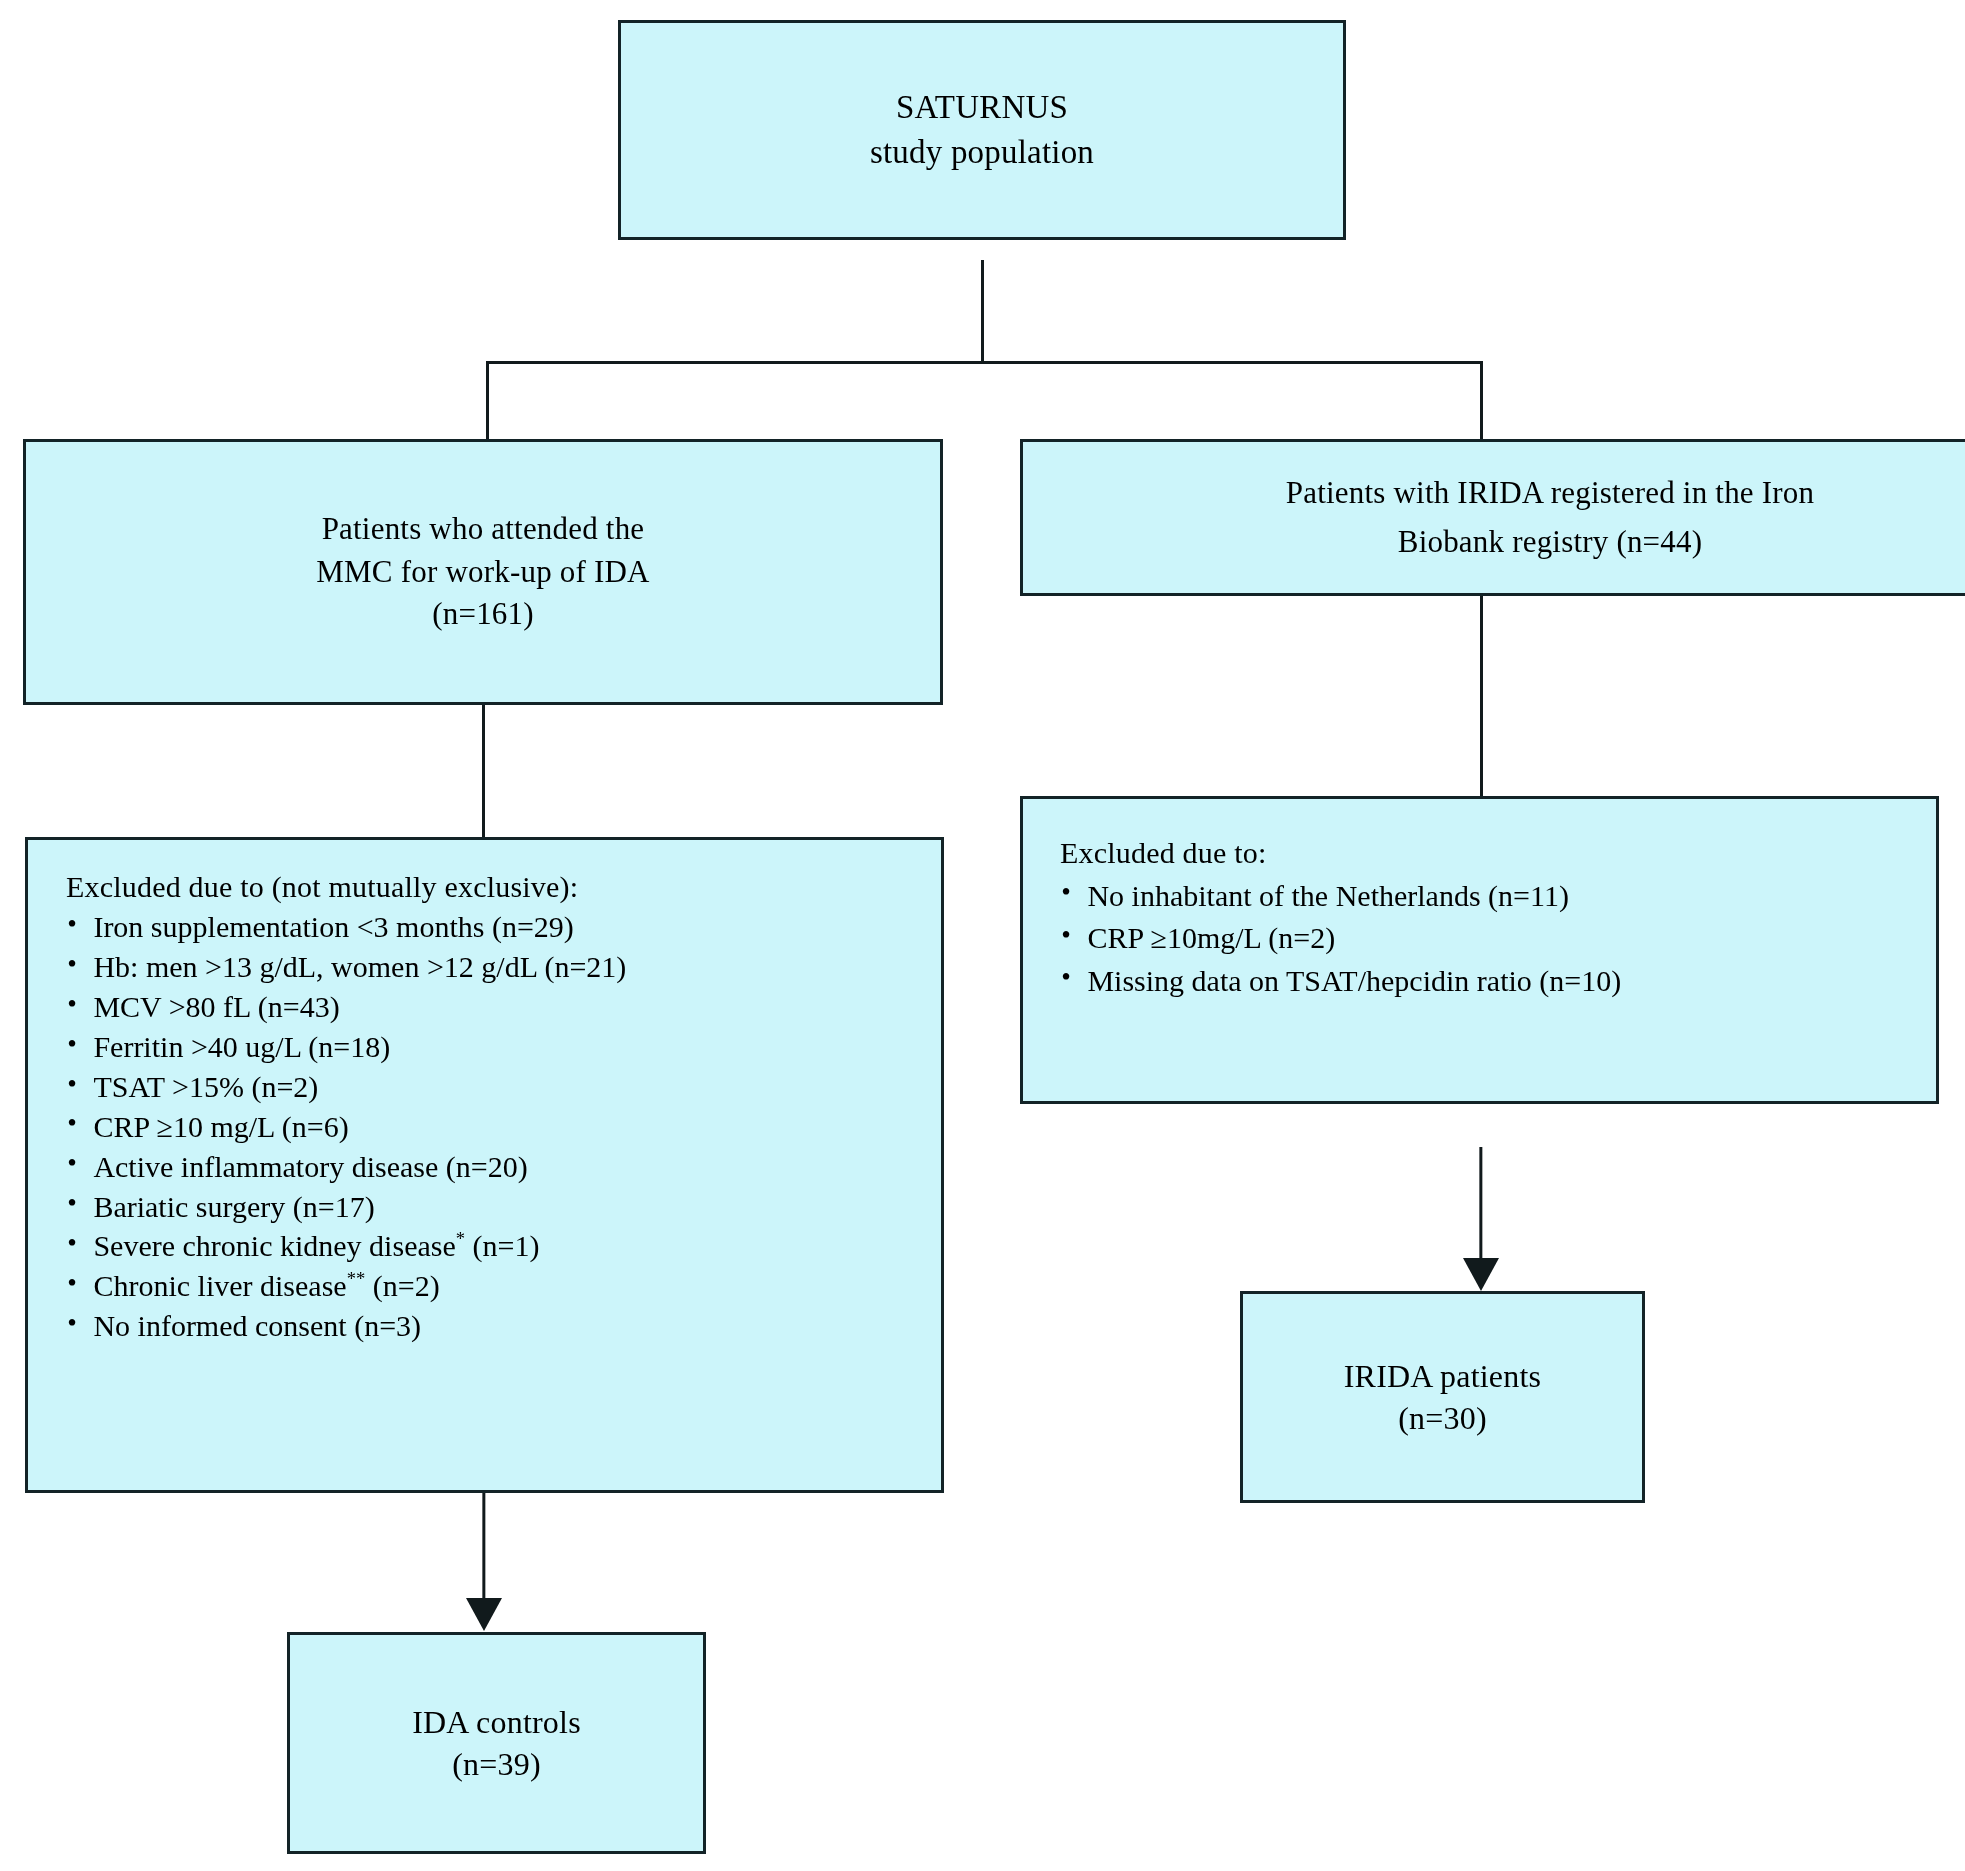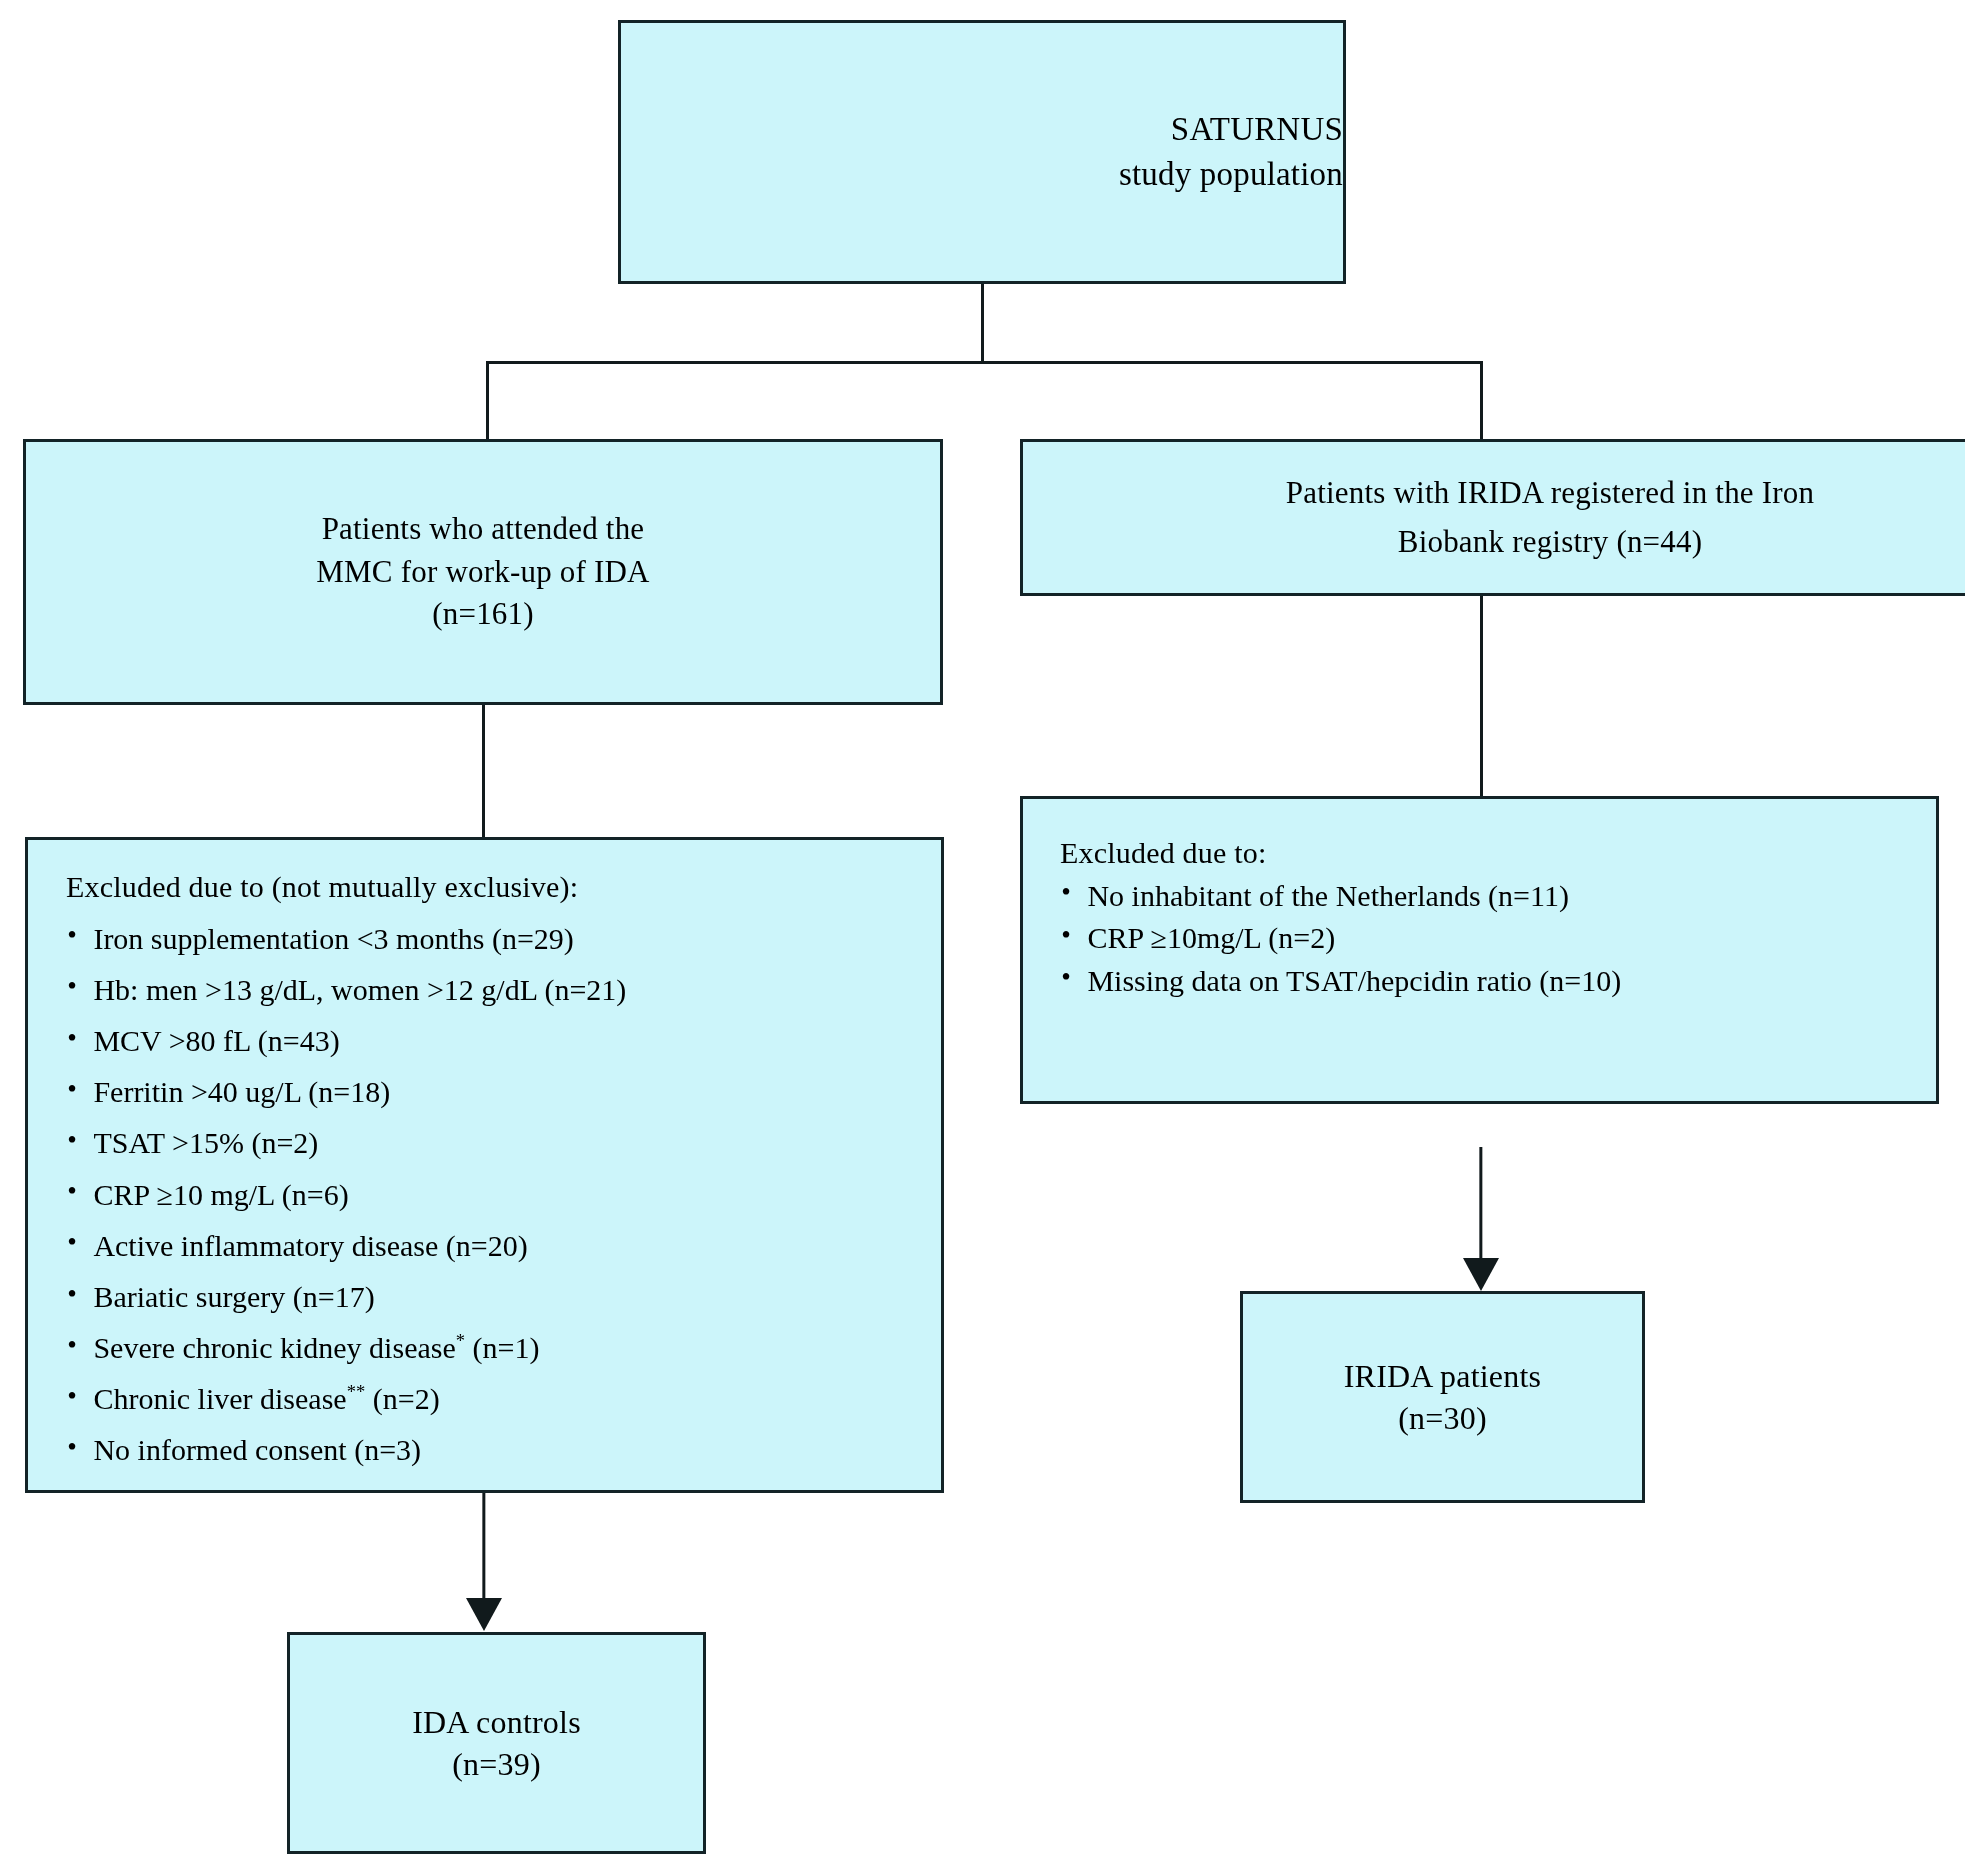--- a/index.html
+++ b/index.html
@@ -32,33 +32,33 @@
 
   .node-line {
     display: block;
     font-size: 31px;
     line-height: 1.30;
     letter-spacing: 0.2px;
     white-space: nowrap;
   }
 
   
-  #node-root { left: 618px; top: 19.6px; width: 728px; height: 264px; align-items: flex-end; }
+  #node-root { left: 618px; top: 19.6px; width: 728px; height: 220px; }
   #node-root .node-line { font-size: 33px; line-height: 1.36; }
 
   
   #node-mmc { left: 23px; top: 439px; width: 920px; height: 266px; }
   #node-mmc .node-line { font-size: 31px; line-height: 1.38; }
 
   
   #node-irida-reg { left: 1020px; top: 439px; width: 1060px; height: 157px; }
   #node-irida-reg .node-line { font-size: 31px; line-height: 1.55; }
 
   
-  #node-excl-left { left: 25px; top: 837px; width: 919px; height: 656px; padding: 27.4px 19.6px 19.6px 38px; justify-content: space-between; }
+  #node-excl-left { left: 25px; top: 837px; width: 919px; height: 656px; padding: 27.4px 19.6px 19.6px 38px; }
   #node-excl-left .node-line { font-size: 30px; line-height: 1.33; }
 
   
   #node-excl-right { left: 1020px; top: 796px; width: 919px; height: 308px; padding: 33px 15.7px 15.7px 37px; }
   #node-excl-right .node-line { font-size: 30px; line-height: 1.42; }
 
   
   #node-irida { left: 1240px; top: 1291px; width: 405px; height: 212px; }
   #node-irida .node-line { font-size: 32px; line-height: 1.32; }
 

